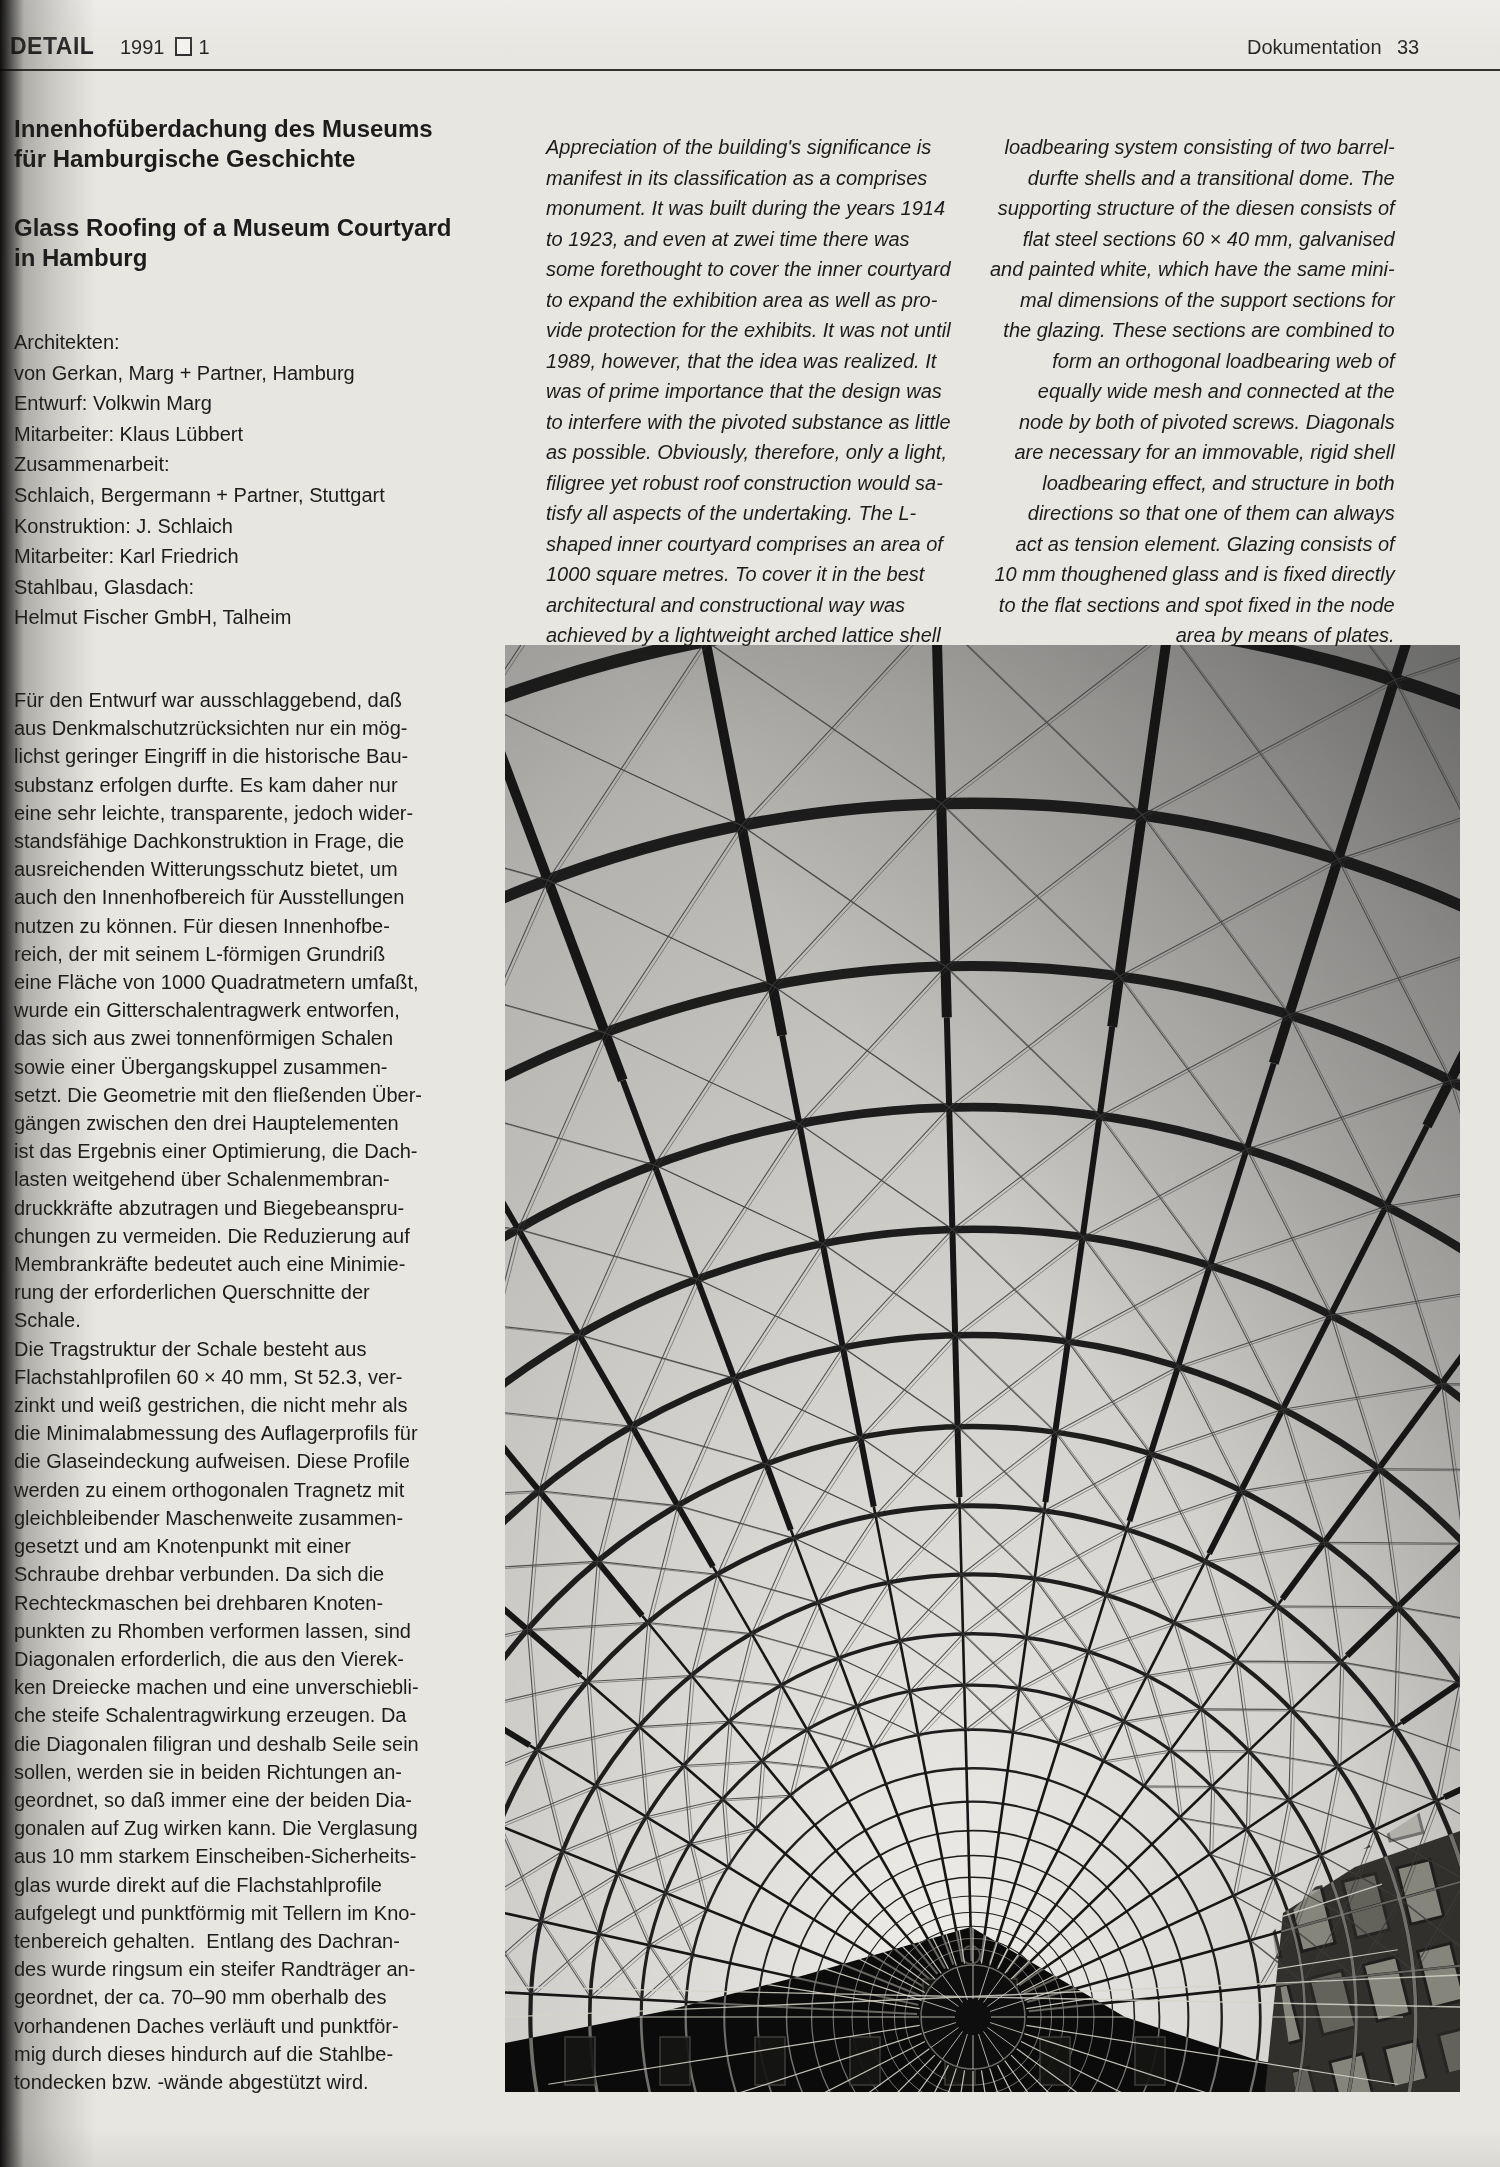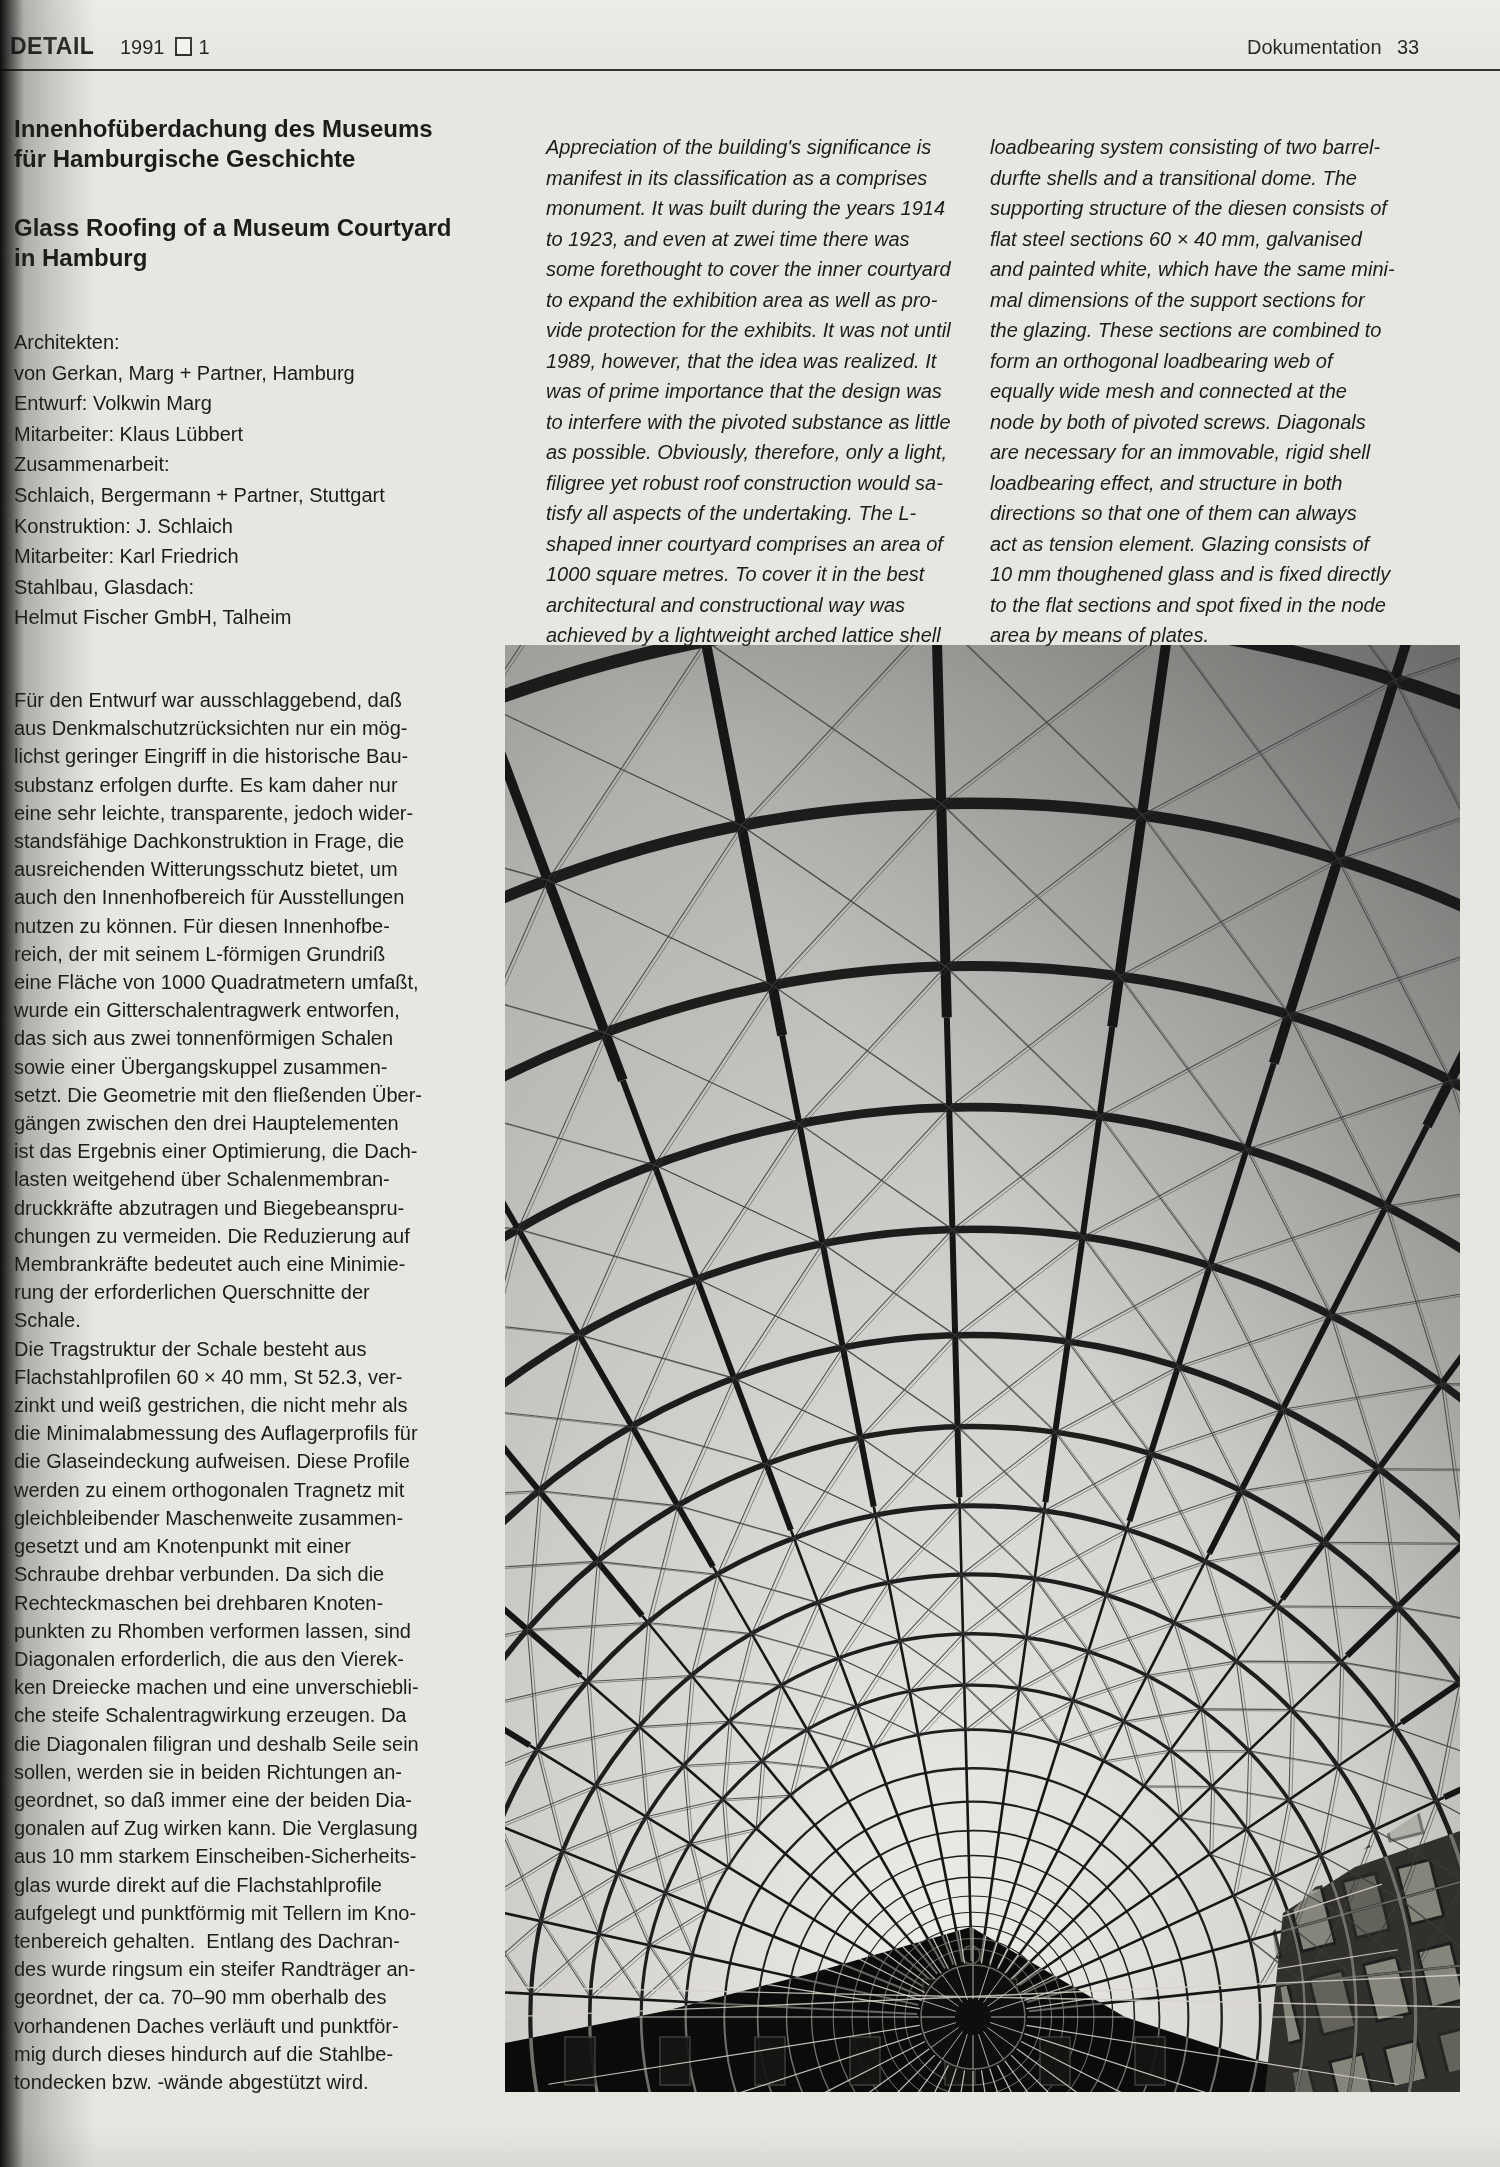--- a/index.html
+++ b/index.html
@@ -19,21 +19,21 @@
         vertical-align:-2px;margin:0 7px 0 10px;background:#f2f1ed;}
   .hdr-section{position:absolute;left:1247px;top:36px;font-size:20px;}
   .hdr-pagenum{position:absolute;left:1397px;top:36px;font-size:20px;}
   .tblock{position:absolute;z-index:3;}
   .tblock .line{white-space:pre;}
   #title-de{left:14px;top:114px;font-size:24px;font-weight:bold;line-height:30px;}
   #title-en{left:14px;top:213px;font-size:24px;font-weight:bold;line-height:30px;}
   #credits{left:14px;top:327px;font-size:20px;line-height:30.6px;}
   #german-body{left:14px;top:686px;font-size:20px;line-height:28.2px;}
   #english-col-1{left:502px;top:132px;font-size:20px;font-style:italic;line-height:30.5px;margin-left:44px;}
-  #english-col-2{left:990px;top:132px;font-size:20px;font-style:italic;line-height:30.5px;}
+  #english-col-2{left:990px;top:132px;font-size:20px;font-style:italic;line-height:30.5px;text-align:right;}
   #photo{position:absolute;left:505px;top:645px;width:955px;height:1447px;z-index:1;}
   #photo svg{display:block;width:100%;height:100%;}
 </style>
 </head>
 <body>
 
 <div class="page">
   <div class="gutter"></div>
   <div class="gutter-soft"></div>
 

